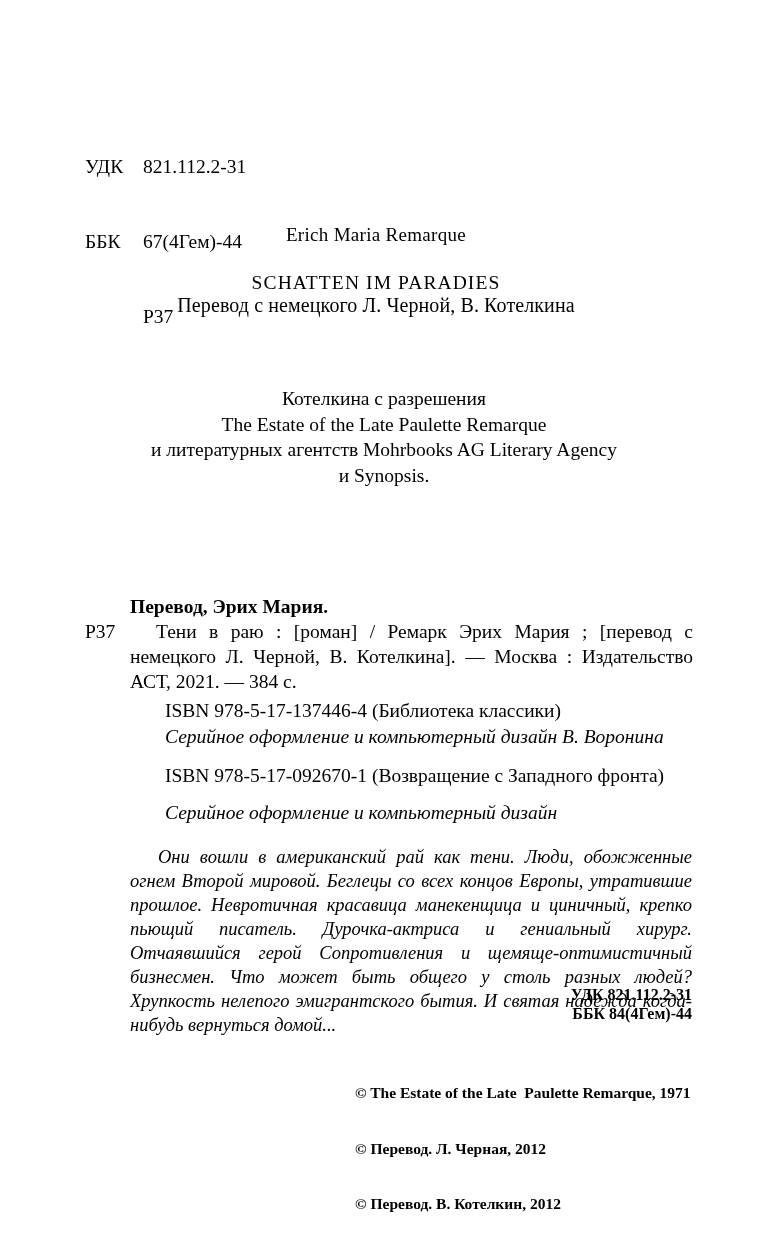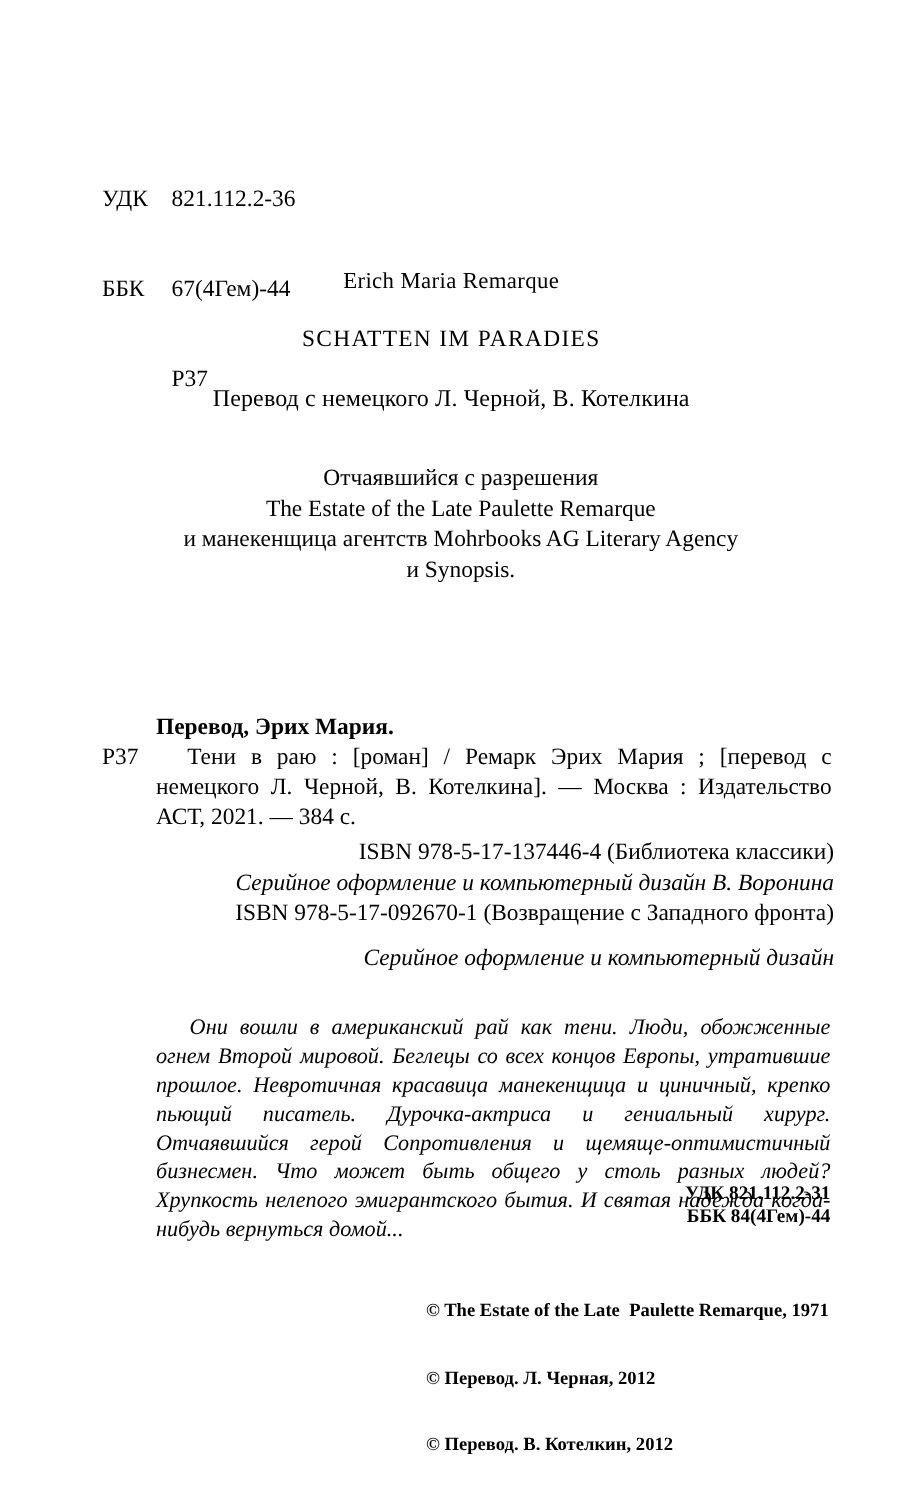--- a/index.html
+++ b/index.html
@@ -54,21 +54,20 @@
     font-size: 19px;
     letter-spacing: 0.3px;
   }
   .title-orig {
     font-size: 19.5px;
     letter-spacing: 1.1px;
     margin-top: 26px;
   }
   .translators {
     font-size: 20px;
-    margin-top: 27px;
     letter-spacing: 0.1px;
   }
 
   
   .rights-block {
     position: absolute;
     left: 0;
     right: 0;
     top: 386px;
     text-align: center;
@@ -104,28 +103,27 @@
   .biblio-desc-indent { display: inline-block; width: 26px; }
 
   
   .isbn-block {
     position: absolute;
     left: 165px;
     top: 698px;
     width: 530px;
     font-size: 19.5px;
     line-height: 25.5px;
-    text-align: right;
   }
   .isbn-line { display: block; }
   .isbn-credit {
     display: block;
     font-style: italic;
   }
-  .isbn-group-2 { margin-top: 0; font-family: Liberation Serif, serif; }
+  .isbn-group-2 { margin-top: 14px; font-family: Liberation Serif, serif; }
   .isbn-credit-block { margin-top: 11px; }
 
   
   .annotation {
     position: absolute;
     left: 130px;
     top: 845px;
     width: 562px;
     font-size: 18.5px;
     line-height: 24px;
@@ -158,35 +156,35 @@
     white-space: pre;
   }
   .copyright div { display: block; }
 </style>
 </head>
 <body>
 
 <div class="page">
 
   <div class="class-block">
-    <span class="class-row"><span class="class-label">УДК</span><span class="class-value">821.112.2-36</span></span>
+    <span class="class-row"><span class="class-label">УДК</span><span class="class-value">821.112.2-31</span></span>
     <span class="class-row"><span class="class-label">ББК</span><span class="class-value">67(4Гем)-44</span></span>
     <span class="class-row class-row-code"><span class="class-label">ББК</span><span class="class-value">Р37</span></span>
   </div>
 
   <div class="title-block">
     <div class="author-orig">Erich Maria Remarque</div>
     <div class="title-orig">SCHATTEN IM PARADIES</div>
     <div class="translators">Перевод с немецкого Л. Черной, В. Котелкина</div>
   </div>
 
   <div class="rights-block">
-    <div>Отчаявшийся с разрешения</div>
+    <div>Котелкина с разрешения</div>
     <div>The Estate of the Late Paulette Remarque</div>
-    <div>и манекенщица агентств Mohrbooks AG Literary Agency</div>
+    <div>и литературных агентств Mohrbooks AG Literary Agency</div>
     <div>и Synopsis.</div>
   </div>
 
   <div class="biblio">
     <div class="biblio-author">Перевод, Эрих Мария.</div>
     <div class="biblio-body">
       <span class="biblio-code">Р37</span><span class="biblio-desc-indent"></span><span>Тени в раю : [роман] / Ремарк Эрих Мария ; [перевод с немецкого Л. Черной, В. Котелкина]. — Москва : Издательство АСТ, 2021. — 384 с.</span>
     </div>
   </div>
 

